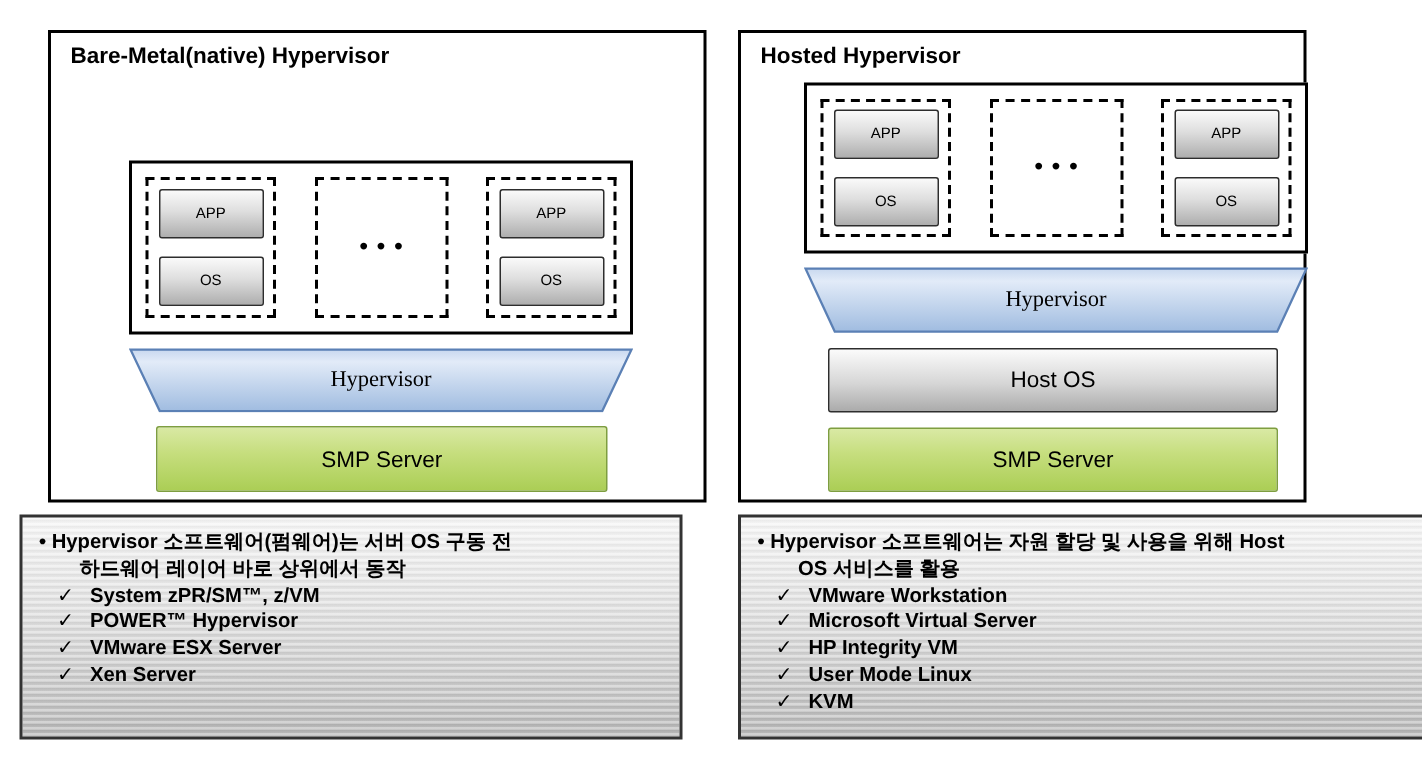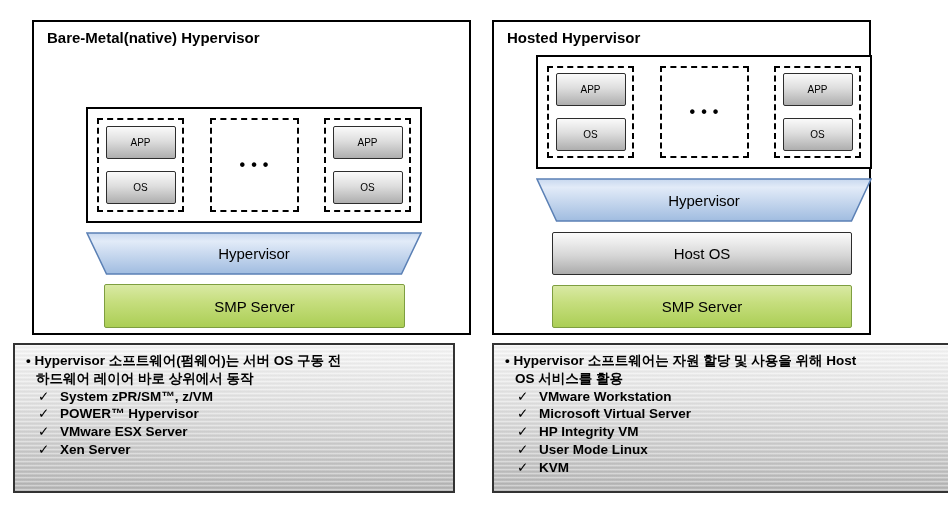--- a/index.html
+++ b/index.html
@@ -34,21 +34,21 @@
     width: 70px; height: 33px; flex: 0 0 33px;
     border: 1.5px solid #2d2d2d; border-radius: 2px;
     background: linear-gradient(180deg, #fafafa 0%, #dedede 45%, #aeaeae 100%);
     display: flex; align-items: center; justify-content: center;
     font-size: 10px;
   }
   .dots {
     font-size: 16px; font-weight: bold; letter-spacing: 6px; padding-left: 6px;
     color: #000;
   }
-  .trap-wrap { position: absolute; }
+  .trap-wrap { position: absolute; font-family: Liberation Serif, serif; }
   #panel-left  .trap-wrap { left: 52px; top: 210px; width: 336px; height: 43px; }
   #panel-right .trap-wrap { left: 42px; top: 156px; width: 336px; height: 44px; }
   .trap-wrap svg { position: absolute; inset: 0; width: 100%; height: 100%; }
   .trap-label {
     position: absolute; inset: 0; display: flex; align-items: center; justify-content: center;
     font-size: 15px;
   }
   .bar {
     position: absolute; display: flex; align-items: center; justify-content: center;
     font-size: 15px; border-radius: 2px;
@@ -68,21 +68,21 @@
     position: absolute; border: 2px solid #333;
     background-image:
       repeating-linear-gradient(180deg,
         rgba(255,255,255,0.40) 0px, rgba(255,255,255,0.40) 1px,
         rgba(0,0,0,0.04) 2px, rgba(255,255,255,0.10) 4px),
       linear-gradient(180deg, #f6f6f6 0%, #e0e0e0 40%, #bfbfbf 85%, #b2b2b2 100%);
   }
   #notes-left  { left: 13px;  top: 343px; width: 442px; height: 150px; }
   #notes-right { left: 492px; top: 343px; width: 499px; height: 150px; }
   .notes-inner { padding: 7px 10px 0 11px; font-size: 13.5px; line-height: 1.32; font-weight: bold; }
-  .note-line2 { margin-left: 10px; }
+  .note-line2 { margin-left: 27px; }
   .note-items { margin-left: 12px; }
   .note-item { white-space: nowrap; }
   .check-icon { display: inline-block; width: 22px; }
 </style>
 </head>
 <body>
 
 <svg width="0" height="0" style="position:absolute">
   <defs>
     <linearGradient id="gradBlue" x1="0" y1="0" x2="0" y2="1">

